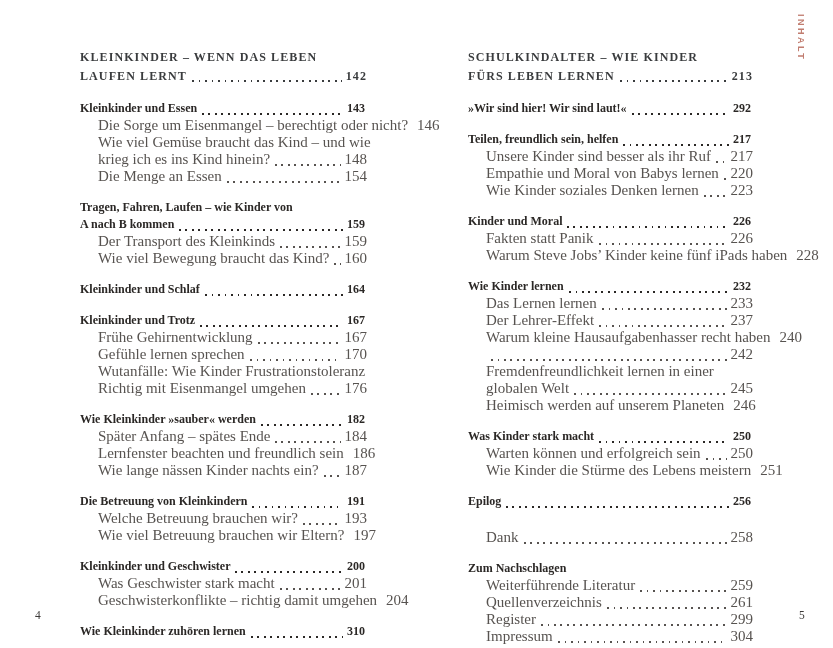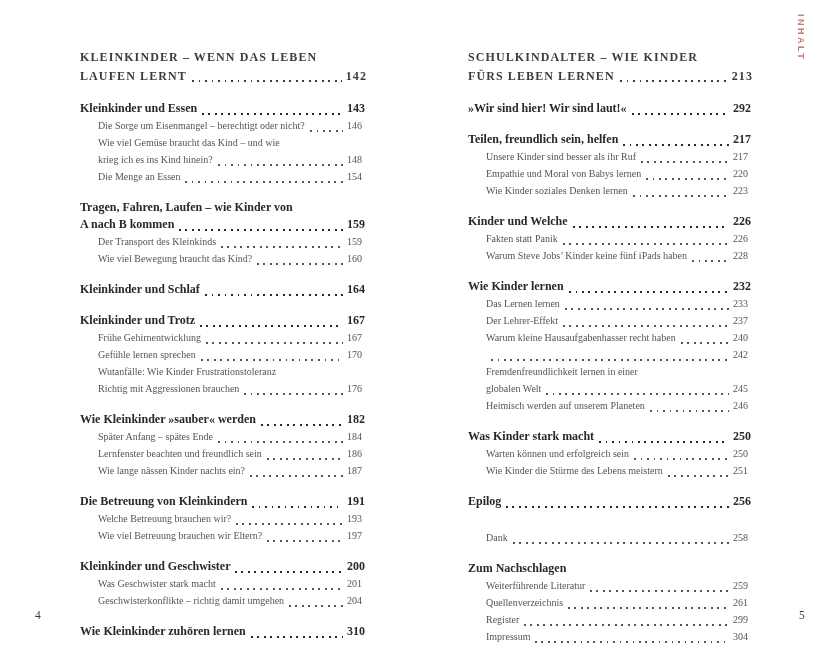--- a/index.html
+++ b/index.html
@@ -22,21 +22,21 @@
     letter-spacing: 1.1px;
     color: var(--heading-color, #3a3c3e);
     margin-bottom: 10px;
   }
   .hrow { display: flex; align-items: flex-end; }
   .hrow .leader { margin-bottom: 4px; }
 
   .row {
     display: flex;
     align-items: flex-end;
-    font-size: 10px;
+    font-size: 15px;
     line-height: 17px;
     color: var(--sub-color, #575350);
   }
   .row .t { white-space: nowrap; }
   .row.bold { font-weight: bold; color: var(--bold-color, #2b2826); font-size: 12px; }
   .row.indent { padding-left: 18px; }
   .row.gap { margin-top: 14px; }
   .row.gap-lg { margin-top: 19px; }
 
   .leader {
@@ -145,21 +145,21 @@
         </div>
         <div class="row indent">
           <span class="t">Gefühle lernen sprechen</span>
           <span class="leader"></span>
           <span class="p">170</span>
         </div>
         <div class="row indent">
           <span class="t">Wutanfälle: Wie Kinder Frustrationstoleranz</span>
         </div>
         <div class="row indent">
-          <span class="t">Richtig mit Aggressionen brauchen</span>
+          <span class="t">Richtig mit Eisenmangel umgehen</span>
           <span class="leader"></span>
           <span class="p">176</span>
         </div>
         <div class="row bold gap">
           <span class="t">Wie Kleinkinder »sauber« werden</span>
           <span class="leader"></span>
           <span class="p">182</span>
         </div>
         <div class="row indent">
           <span class="t">Später Anfang – spätes Ende</span>
@@ -243,21 +243,21 @@
           <span class="t">Empathie und Moral von Babys lernen</span>
           <span class="leader"></span>
           <span class="p">220</span>
         </div>
         <div class="row indent">
           <span class="t">Wie Kinder soziales Denken lernen</span>
           <span class="leader"></span>
           <span class="p">223</span>
         </div>
         <div class="row bold gap">
-          <span class="t">Kinder und Welche</span>
+          <span class="t">Kinder und Moral</span>
           <span class="leader"></span>
           <span class="p">226</span>
         </div>
         <div class="row indent">
           <span class="t">Fakten statt Panik</span>
           <span class="leader"></span>
           <span class="p">226</span>
         </div>
         <div class="row indent">
           <span class="t">Warum Steve Jobs’ Kinder keine fünf iPads haben</span>

